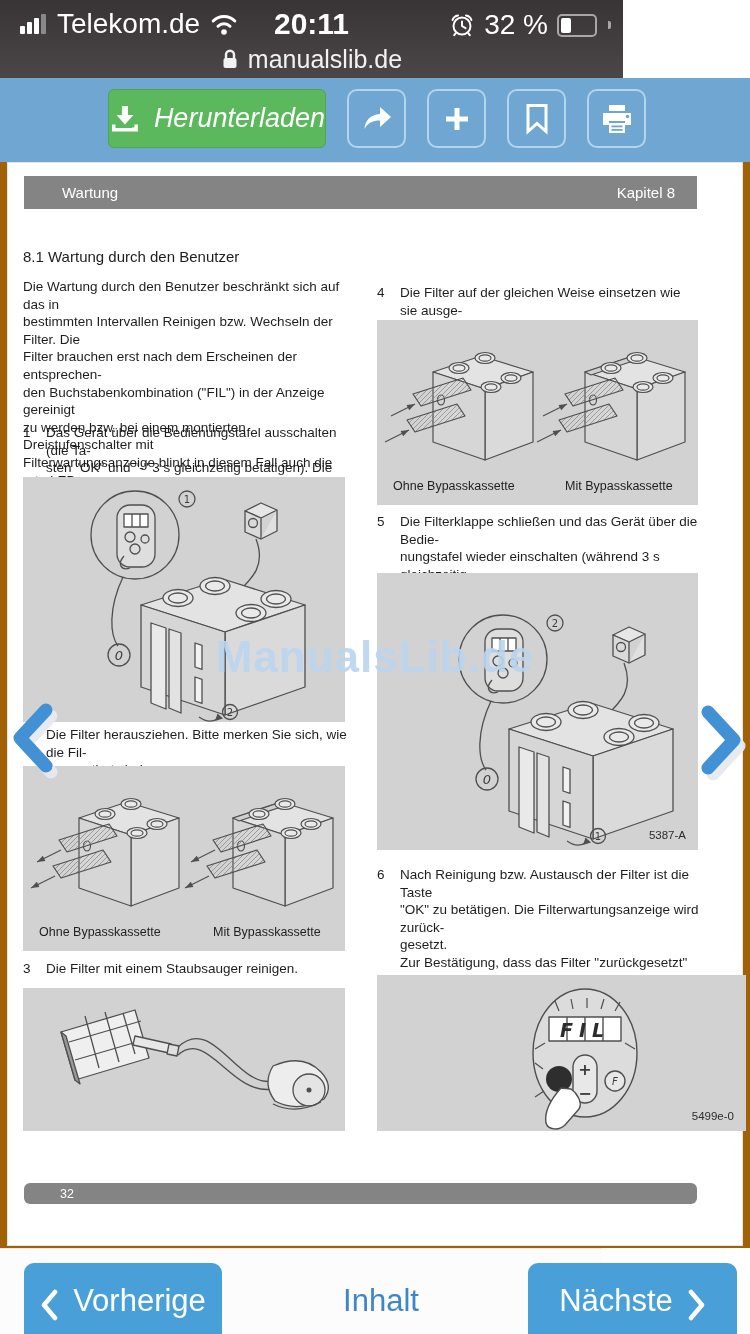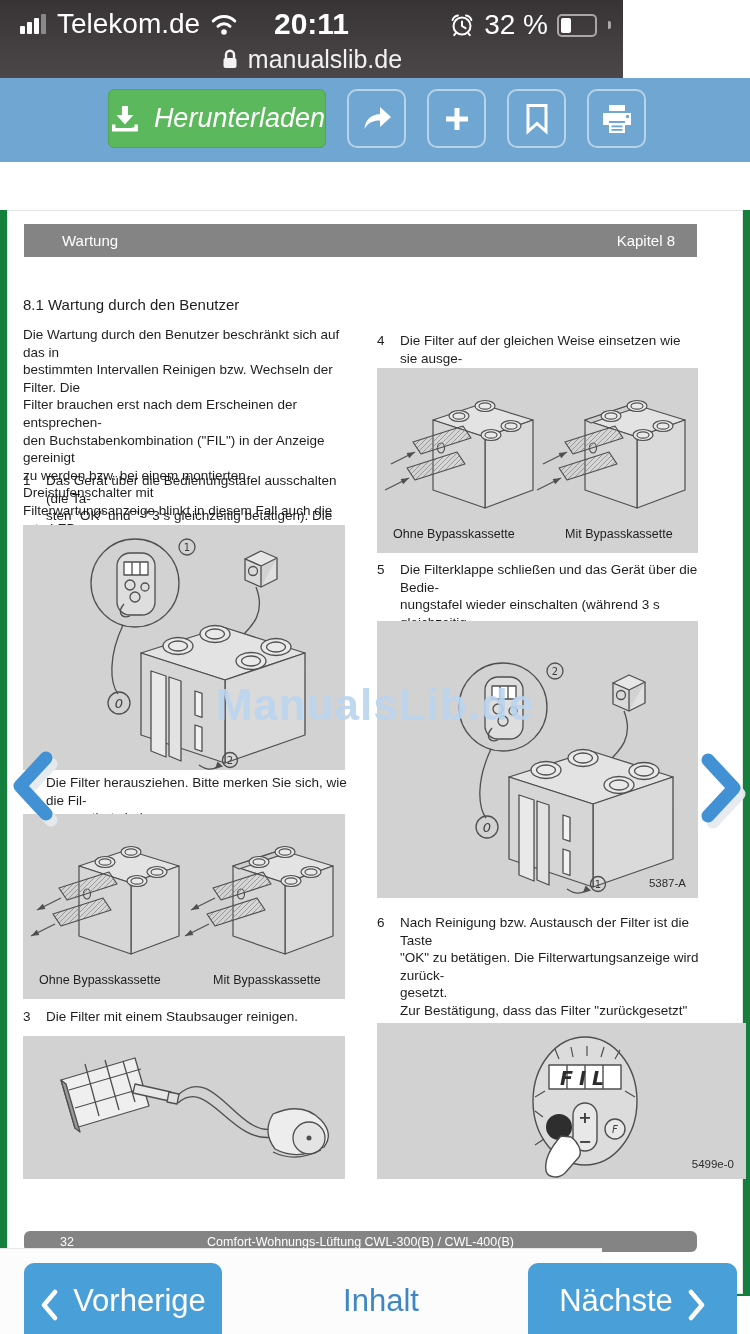--- a/index.html
+++ b/index.html
@@ -19,21 +19,21 @@
   .sb-url-row{position:absolute;left:0;right:0;top:44px;height:30px;display:flex;
               align-items:center;justify-content:center;gap:9px;font-size:25px;color:#f2f2f2;}
   
   .toolbar{position:absolute;top:78px;left:0;width:750px;height:84px;background:#6fa6d2;font-style:italic;}
   .btn-download{position:absolute;left:108px;top:11px;width:218px;height:59px;background:#5cb85c;
                 border:1px solid #50a550;border-radius:6px;color:#fff;font-size:27px;
                 display:flex;align-items:center;justify-content:center;gap:13px;box-sizing:border-box;}
   .tb-btn{position:absolute;top:11px;width:59px;height:59px;border:2px solid rgba(255,255,255,.5);
           border-radius:10px;display:flex;align-items:center;justify-content:center;box-sizing:border-box;}
   
-  .page{position:absolute;top:162px;left:0;width:750px;height:1086px;background:#15803d;margin-top:48px;}
+  .page{position:absolute;top:162px;left:0;width:750px;height:1086px;background:#a16207;}
   .page-paper{position:absolute;left:7px;right:7px;top:0;bottom:2px;background:#fff;border:1px solid #e4e4e4;}
   .doc-bar{position:absolute;background:#848484;color:#fff;display:flex;align-items:center;box-sizing:border-box;}
   .doc-header{left:24px;top:14px;width:673px;height:33px;font-size:15px;
               justify-content:space-between;padding:0 22px 0 38px;}
   .doc-footer{left:24px;top:1021px;width:673px;height:21px;font-size:12.5px;justify-content:center;border-radius:6px;}
   .doc-footer .pg{position:absolute;left:36px;}
   .section-title{position:absolute;left:23px;top:86px;font-size:15px;color:#1e1e1e;}
   .body-text{font-size:13.5px;line-height:17.6px;color:#1e1e1e;}
   .intro{position:absolute;left:23px;top:116px;width:334px;white-space:pre-line;}
   .item{position:absolute;display:flex;}
@@ -445,21 +445,20 @@
         <text x="160" y="62" class="fil">FIL</text>
         <text x="160" y="100" class="pm">+</text>
         <text x="160" y="124" class="pm">−</text>
         <text x="190" y="110" class="fbtn">F</text>
       </svg>
       <span class="fig-ref">5499e-0</span>
     </div>
 
     <div class="doc-bar doc-footer">
       <span class="pg">32</span>
-      <span>Comfort-Wohnungs-Lüftung CWL-300(B) / CWL-400(B)</span>
     </div>
 
     <div class="watermark">ManualsLib.de</div>
 
     <div class="chev chev-left">
       <svg width="50" height="70" viewBox="0 0 50 70">
         <polyline points="38,7 12,35 38,63" fill="none" stroke="#4191d4" stroke-width="13" stroke-linecap="round" stroke-linejoin="round"></polyline>
       </svg>
     </div>
     <div class="chev chev-right">

